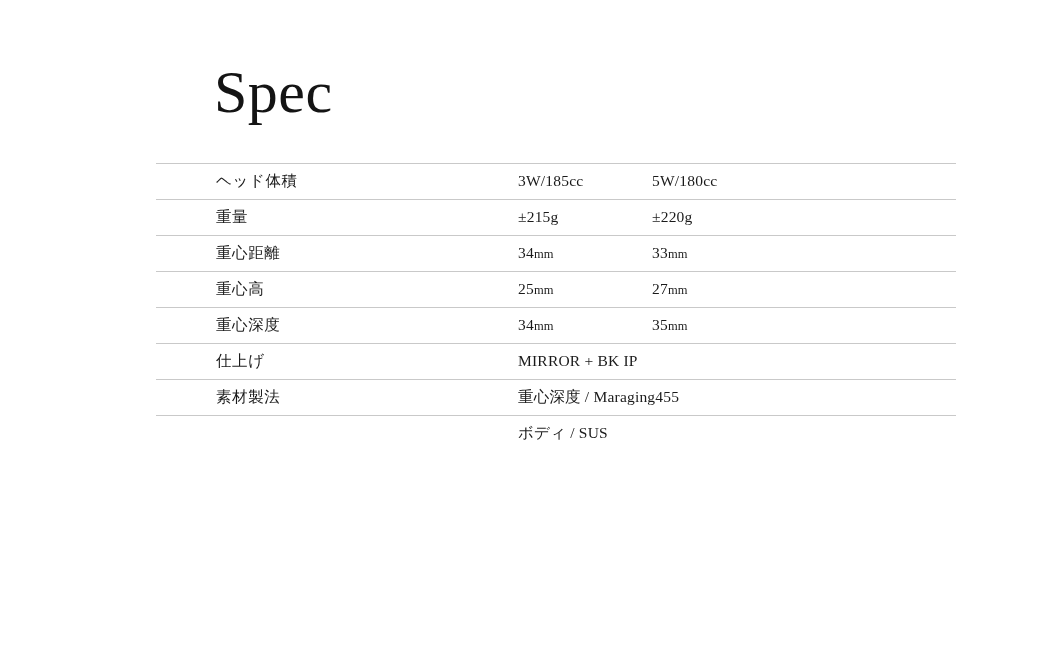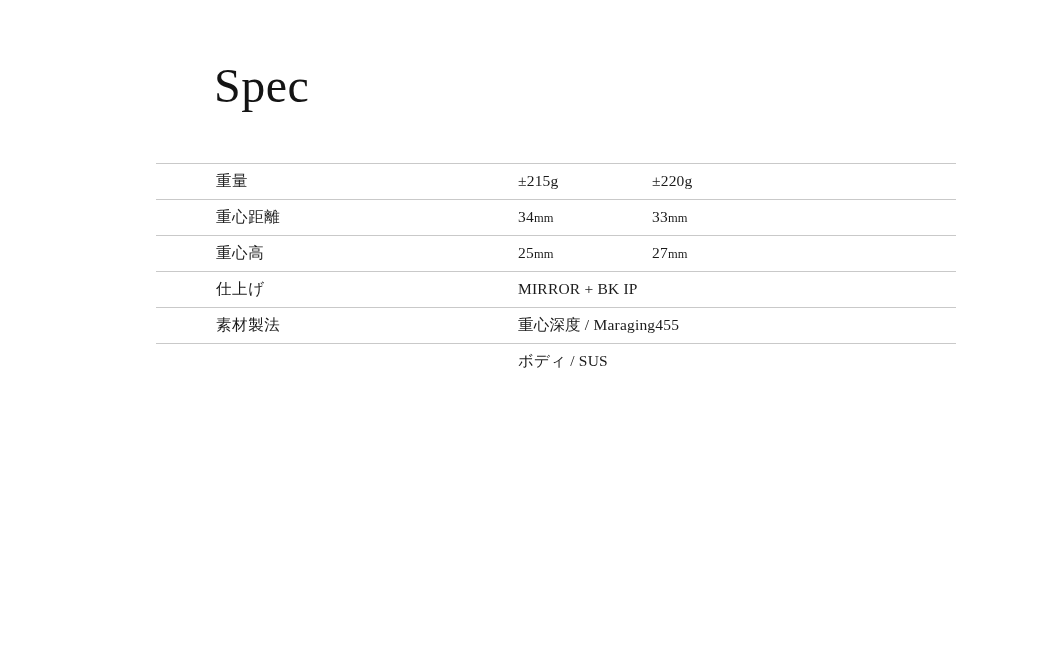--- a/index.html
+++ b/index.html
@@ -18,21 +18,21 @@
   .page {
     position: absolute;
     inset: 0;
     background: #ffffff;
   }
   .title {
     position: absolute;
     left: 214px;
     top: 62px;
     font-family: "Liberation Serif", serif;
-    font-size: 48px;
+    font-size: 60px;
     line-height: 1;
     font-weight: 400;
     letter-spacing: 0.5px;
     color: #141414;
   }
   .spec-table {
     position: absolute;
     left: 156px;
     top: 163px;
     width: 736px;
@@ -85,33 +85,43 @@
 </head>
 <body>
 
 <div class="page">
 
   <div class="title">Spec</div>
 
   <table class="spec-table">
     <tbody>
       <tr>
+        <td class="col-label">ヘッド体積</td>
+        <td class="col-a val">3W/185cc</td>
+        <td class="col-b val">5W/180cc</td>
+      </tr>
+      <tr>
         <td class="col-label">重量</td>
         <td class="col-a val">±215g</td>
         <td class="col-b val">±220g</td>
       </tr>
       <tr>
         <td class="col-label">重心距離</td>
         <td class="col-a val unit-row">34<span class="unit-sm">mm</span></td>
         <td class="col-b val unit-row">33<span class="unit-sm">mm</span></td>
       </tr>
       <tr>
         <td class="col-label">重心高</td>
         <td class="col-a val unit-row">25<span class="unit-sm">mm</span></td>
         <td class="col-b val unit-row">27<span class="unit-sm">mm</span></td>
+      </tr>
+      <tr>
+        <td class="col-label">重心深度</td>
+        <td class="col-a val unit-row">34<span class="unit-sm">mm</span></td>
+        <td class="col-b val unit-row">35<span class="unit-sm">mm</span></td>
       </tr>
       <tr>
         <td class="col-label">仕上げ</td>
         <td class="col-a val" colspan="2">MIRROR + BK IP</td>
       </tr>
       <tr>
         <td class="col-label">素材製法</td>
         <td class="col-a val" colspan="2">重心深度 / Maraging455</td>
       </tr>
       <tr class="no-bottom-border">

